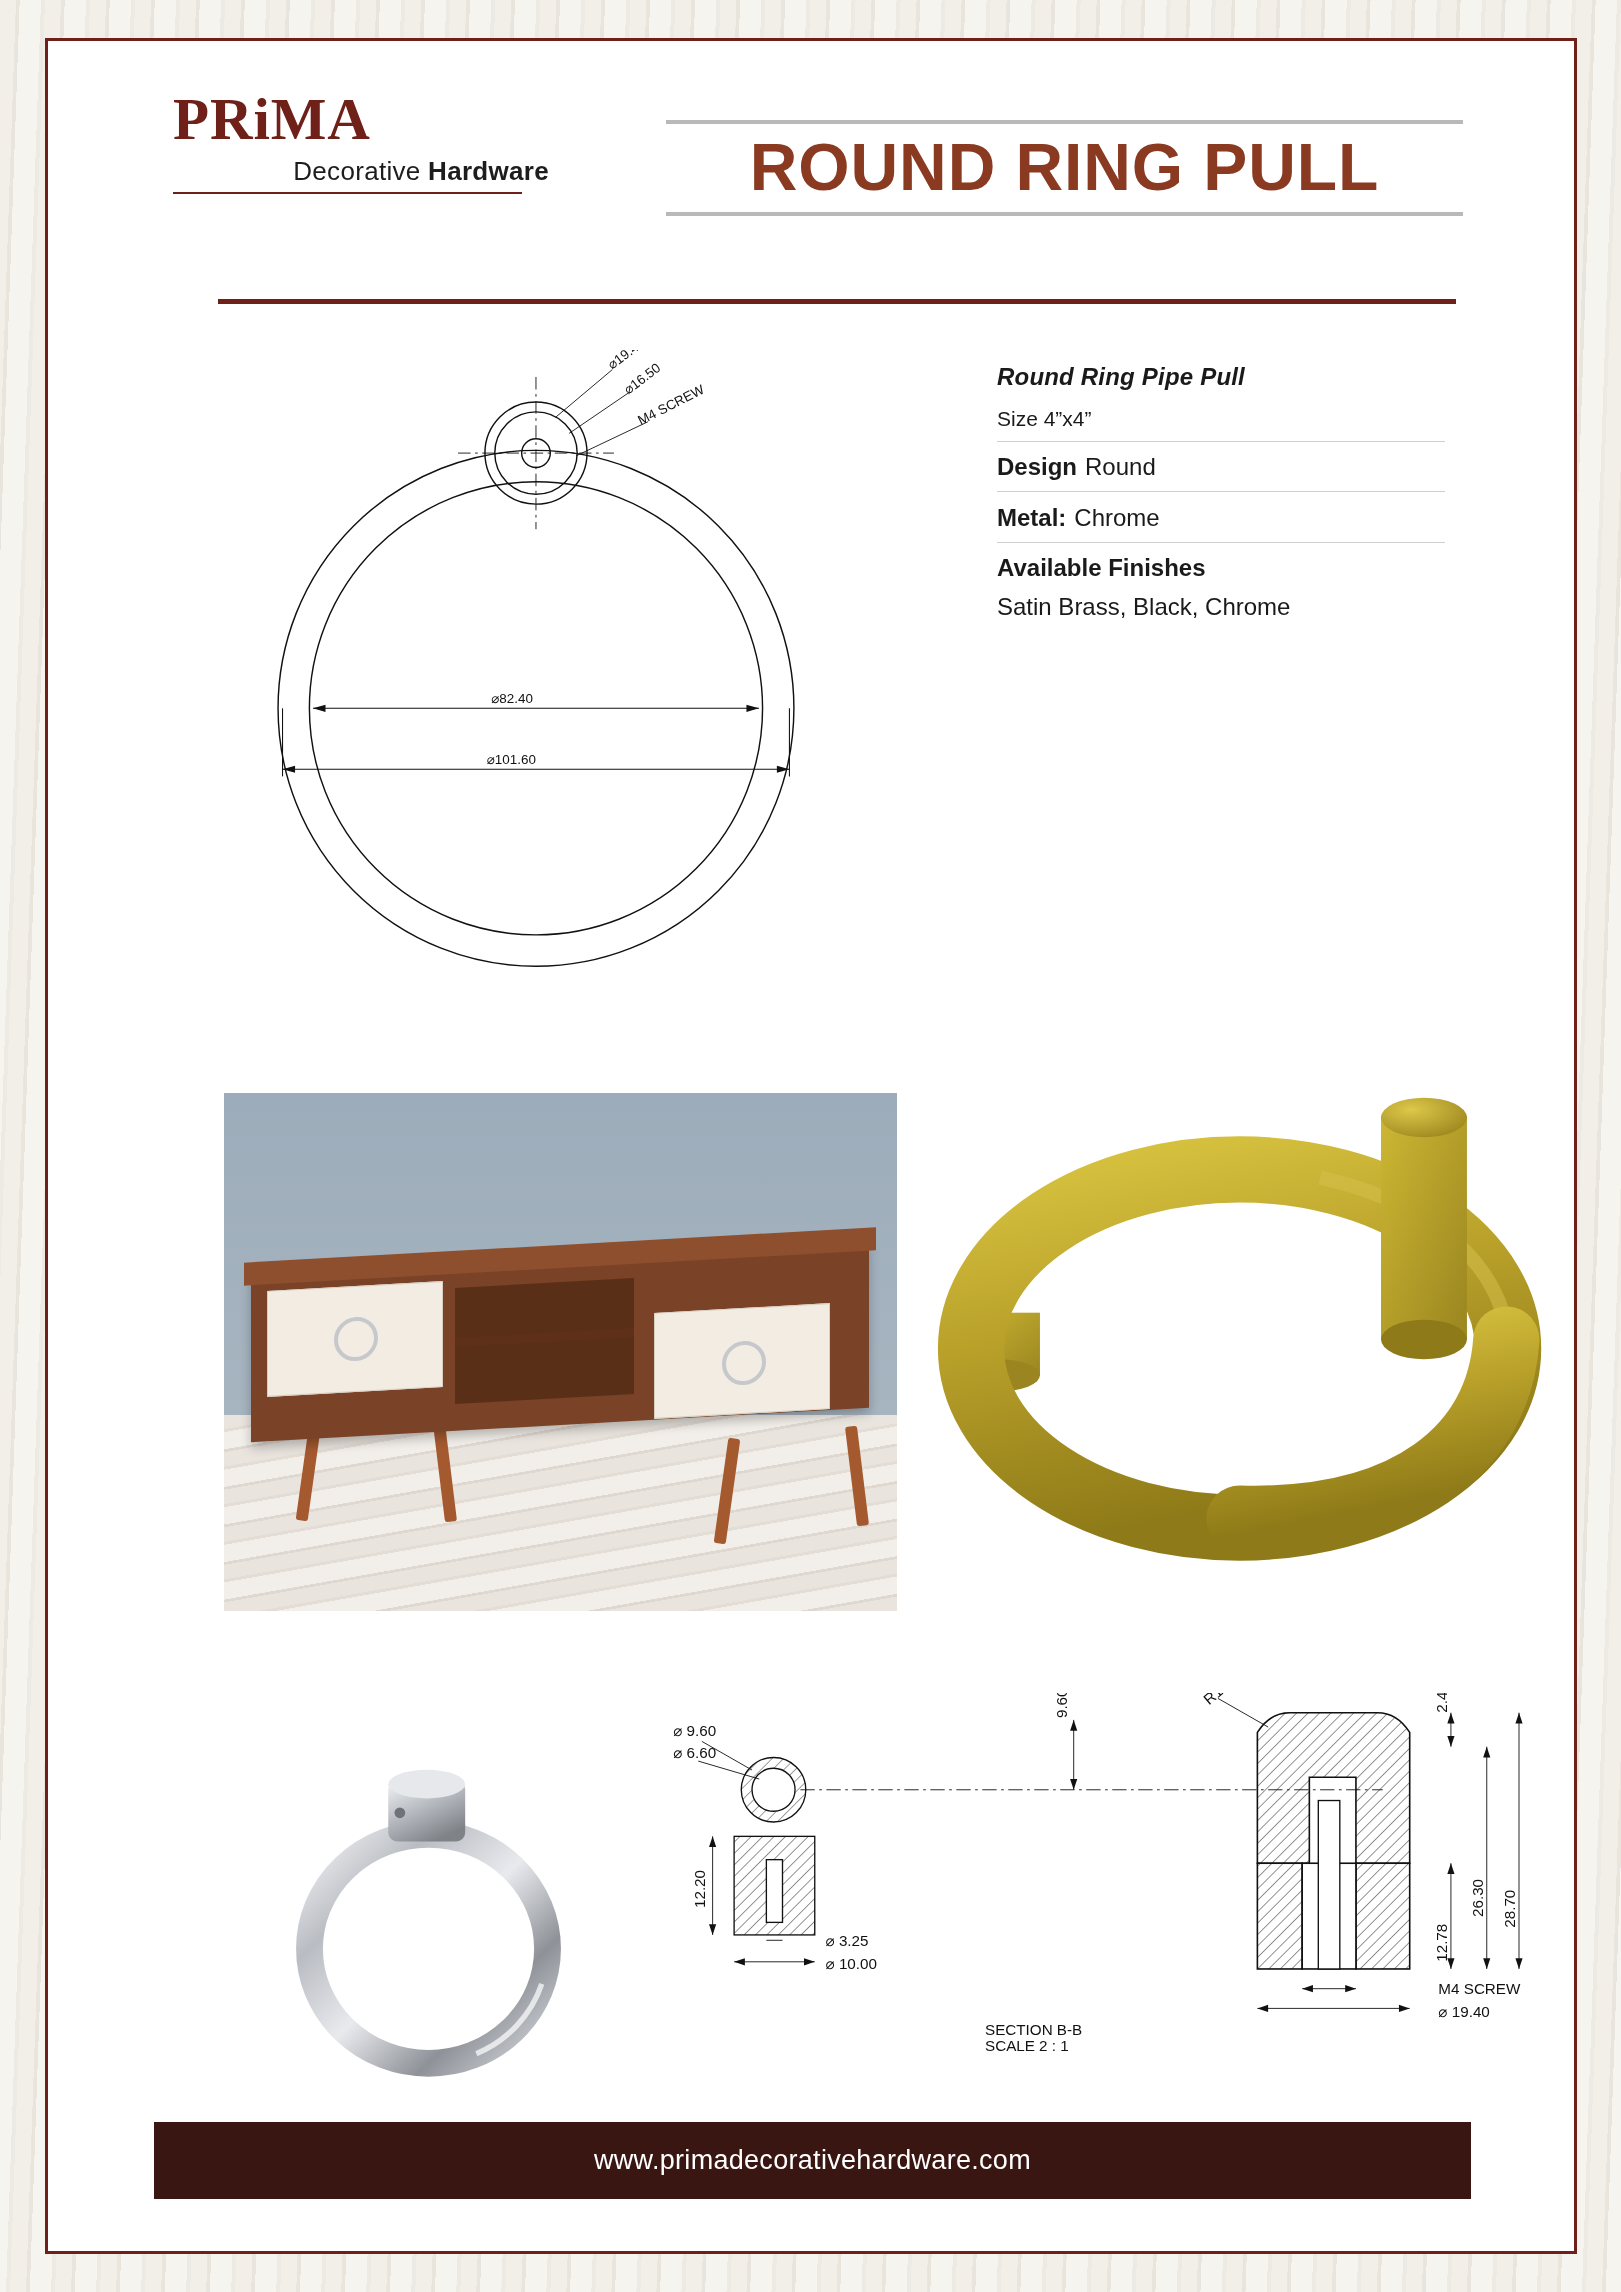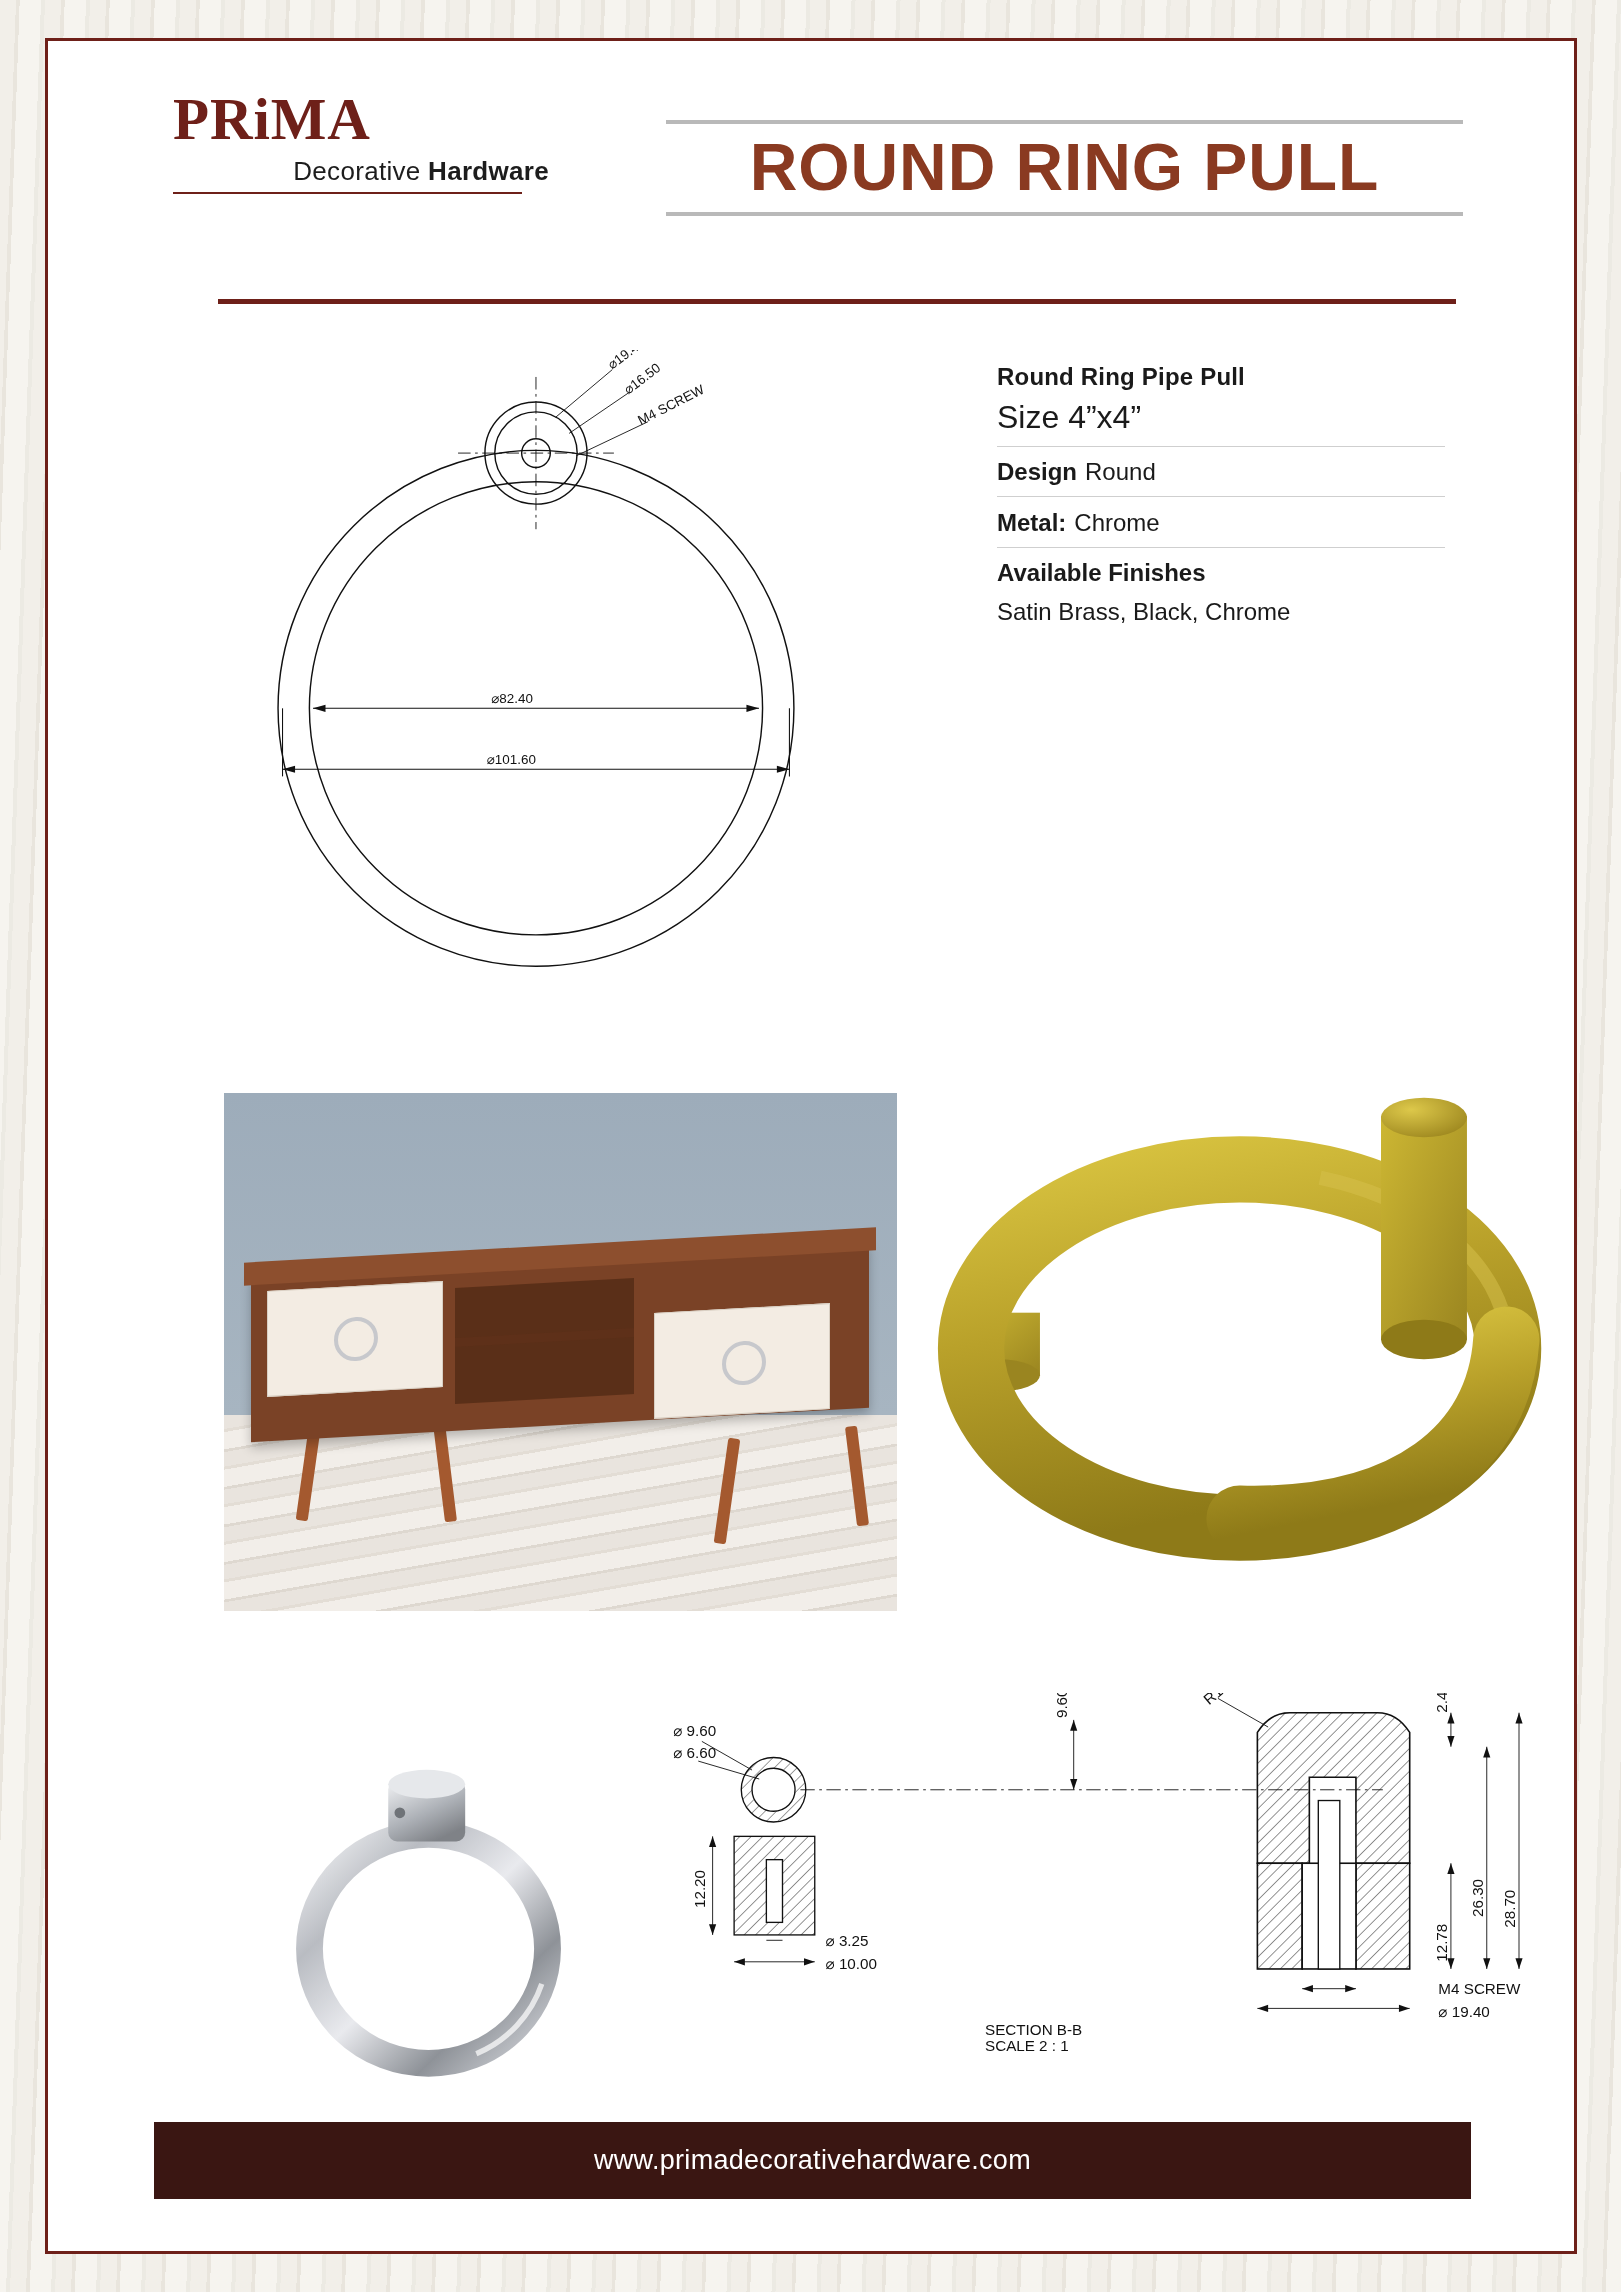--- a/index.html
+++ b/index.html
@@ -110,24 +110,25 @@
     position: absolute;
     left: 949px;
     top: 322px;
     width: 448px;
     color: #1a1a1a;
   }
   .spec-title {
     font-size: 24px;
     font-weight: bold;
     letter-spacing: 0.2px;
+    font-style: italic;
   }
   .spec-size {
-    font-size: 32px;
-    margin-top: 8px;
+    font-size: 21px;
+    margin-top: 16px;
   }
   .spec-hr {
     height: 0.9px;
     background: #cfcfcf;
     margin: 9.9px 0 11.6px 0;
   }
   .spec-row {
     font-size: 24px;
   }
   .spec-row b { font-weight: bold; }

